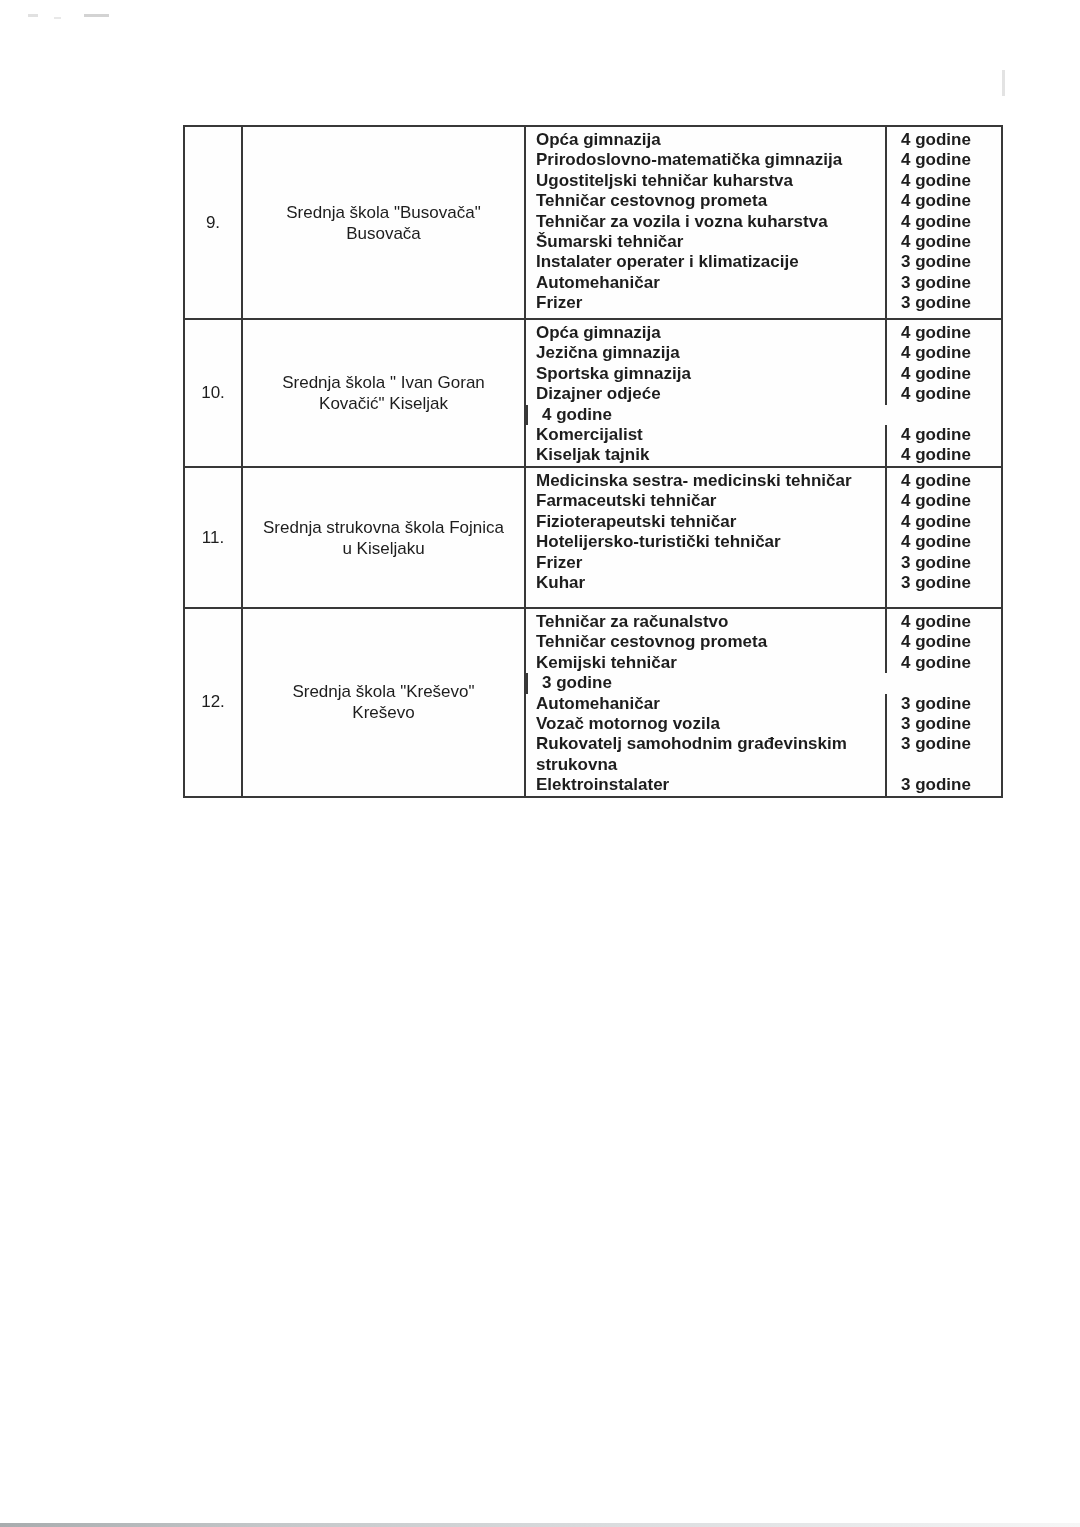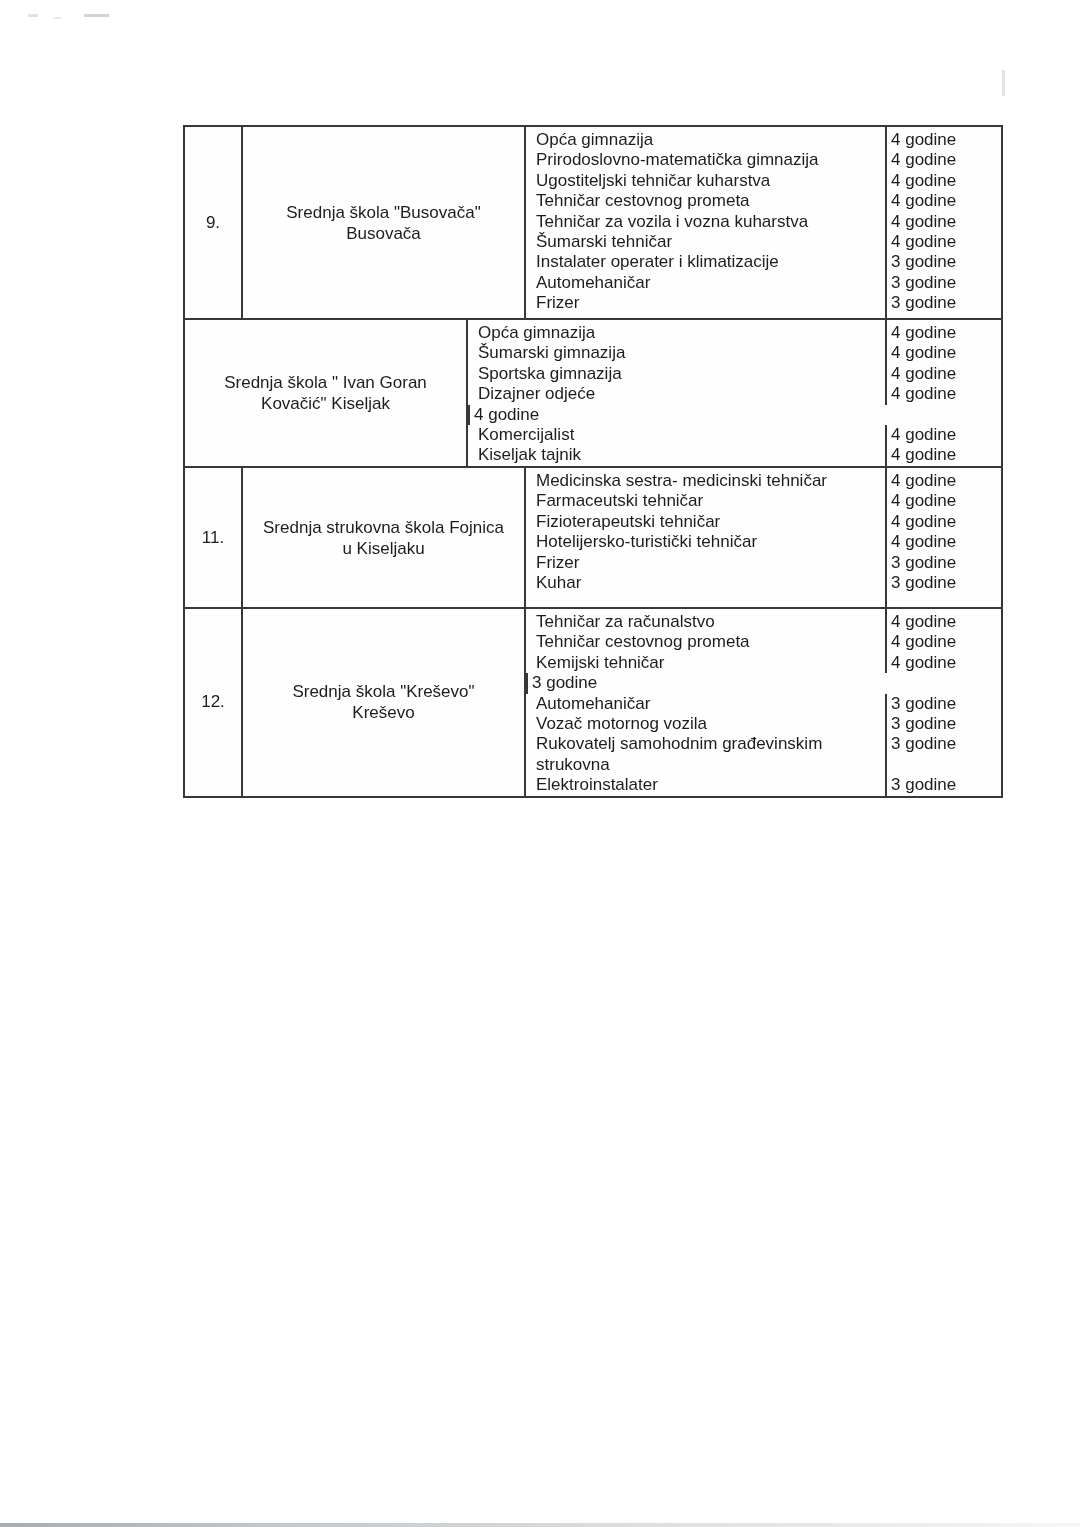--- a/index.html
+++ b/index.html
@@ -68,33 +68,33 @@
     padding: 0 4px;
   }
   .schooltext { white-space: pre-line; }
 
   .cell.progs {
     flex: 1 1 auto;
     display: flex;
     flex-direction: column;
     min-width: 0;
   }
-  .prow { display: flex; }
+  .prow { display: flex; font-weight: bold; }
   .prow.filler { flex: 1 1 auto; min-height: 0; }
   .pname {
     flex: 1 1 auto;
     min-width: 0;
     padding: 0 8px 0 10px;
     line-height: 20.4px;
   }
   .pdur {
     flex: 0 0 116px;
     box-sizing: border-box;
     border-left: 2px solid #383838;
-    padding-left: 4px;
+    padding-left: 14px;
     line-height: 20.4px;
   }
   .progs .prow:first-child .pname,
   .progs .prow:first-child .pdur { padding-top: 3px; }
 </style>
 </head>
 <body>
 
 <div class="mark mark1"></div>
 <div class="mark mark2"></div>
@@ -159,32 +159,35 @@
   </div>
 
   <div class="prow filler">
     <div class="pname"></div>
     <div class="pdur"></div>
   </div>
 </div>
   </div>
 
   <div class="trow">
+    <div class="cell num">
+      <span class="numtext">10.</span>
+    </div>
     <div class="cell school">
       <span class="schooltext">Srednja škola " Ivan Goran
 Kovačić" Kiseljak</span>
     </div>
     <div class="cell progs">
   <div class="prow">
     <div class="pname">Opća gimnazija</div>
     <div class="pdur">4 godine</div>
   </div>
 
   <div class="prow">
-    <div class="pname">Šumarski gimnazija</div>
+    <div class="pname">Jezična gimnazija</div>
     <div class="pdur">4 godine</div>
   </div>
 
   <div class="prow">
     <div class="pname">Sportska gimnazija</div>
     <div class="pdur">4 godine</div>
   </div>
 
   <div class="prow">
     <div class="pname">Dizajner odjeće</div>

